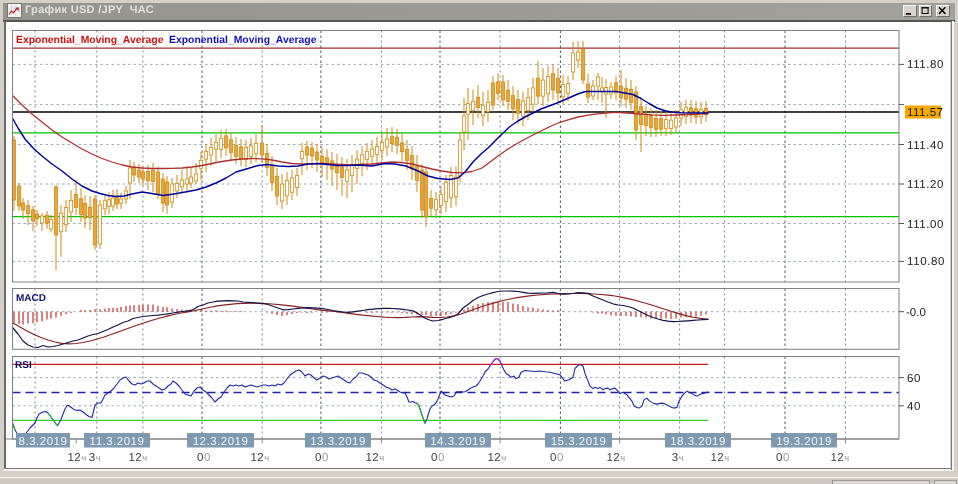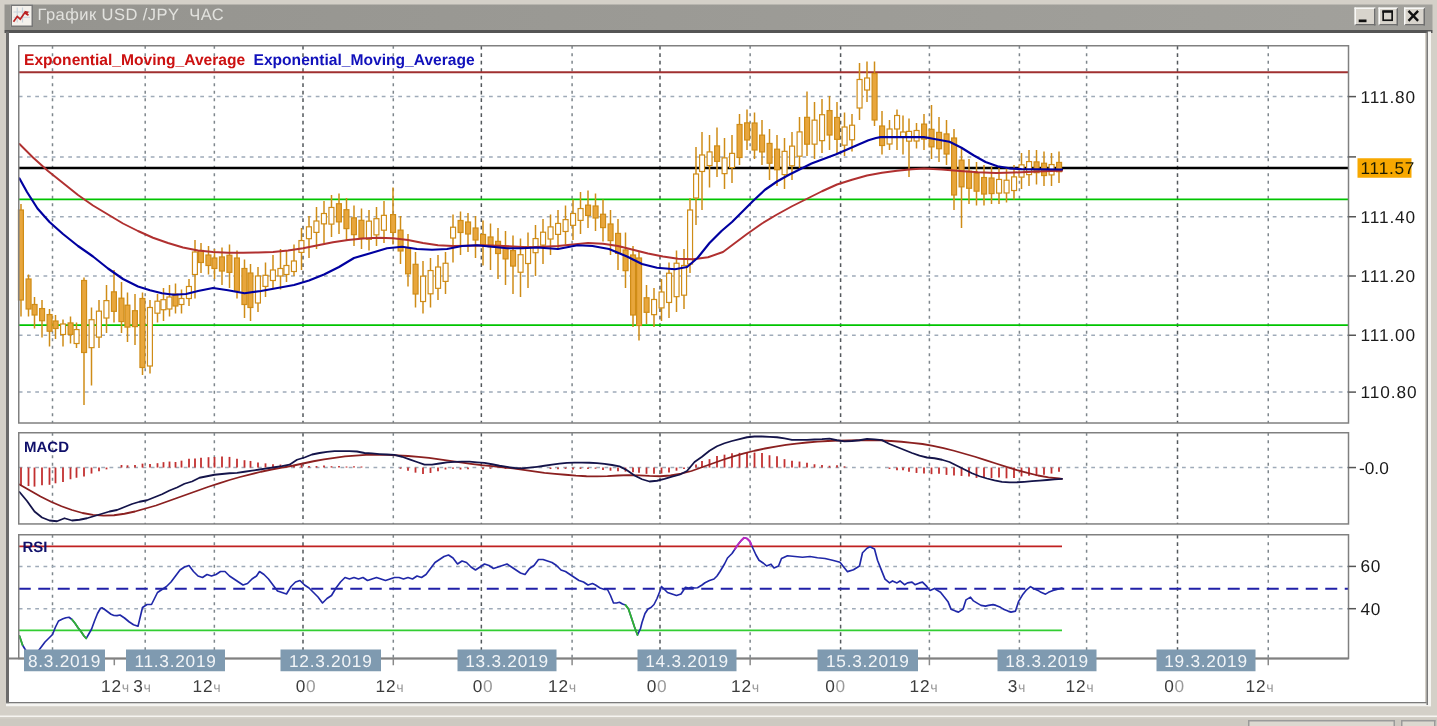--- a/index.html
+++ b/index.html
@@ -1,21 +1,21 @@
 <!DOCTYPE html>
 <html><head><meta charset="utf-8">
 <style>
 * { margin:0; padding:0; box-sizing:border-box;
   -webkit-font-smoothing:antialiased; text-rendering:geometricPrecision; }
 html,body { width:958px; height:484px; overflow:hidden; background:#d4d0c8;
   font-family:"Liberation Sans", sans-serif; }
 #win { position:absolute; left:0; top:0; width:958px; height:484px; transform:translateZ(0); }
 #titlebar { position:absolute; left:3px; top:3px; width:952px; height:17px;
   background:linear-gradient(90deg,#95948f,#a2a19c); }
-#titletext { position:absolute; left:25px; top:4px; opacity:0.999; font-size:11px; font-weight:normal;
+#titletext { position:absolute; left:25px; top:4px; opacity:0.999; font-size:11px; font-weight:bold;
   color:#e2e2de; letter-spacing:0.3px; white-space:pre; }
 #titleicon { position:absolute; left:7px; top:3px; width:15px; height:15px; background:#f4f1ec;
   border:1px solid #777; }
 #darkline { position:absolute; left:3px; top:20px; width:952px; height:1.5px; background:#555; }
 #client { position:absolute; left:6px; top:21.5px; width:944px; height:447px; background:#ffffff; }
 #leftdark { position:absolute; left:3.5px; top:21px; width:2px; height:448px; background:#6b6b6b; }
 #botdark { position:absolute; left:3.5px; top:468px; width:947px; height:1.4px; background:#7a7a7a; }
 #botlight { position:absolute; left:3.5px; top:469.4px; width:950px; height:1.8px; background:#f6f5f2; }
 #rightdark { position:absolute; left:950.5px; top:21px; width:1.6px; height:449px; background:#7a7a7a; }
 #rightlight { position:absolute; left:952.1px; top:21px; width:2px; height:450px; background:#f6f5f2; }

